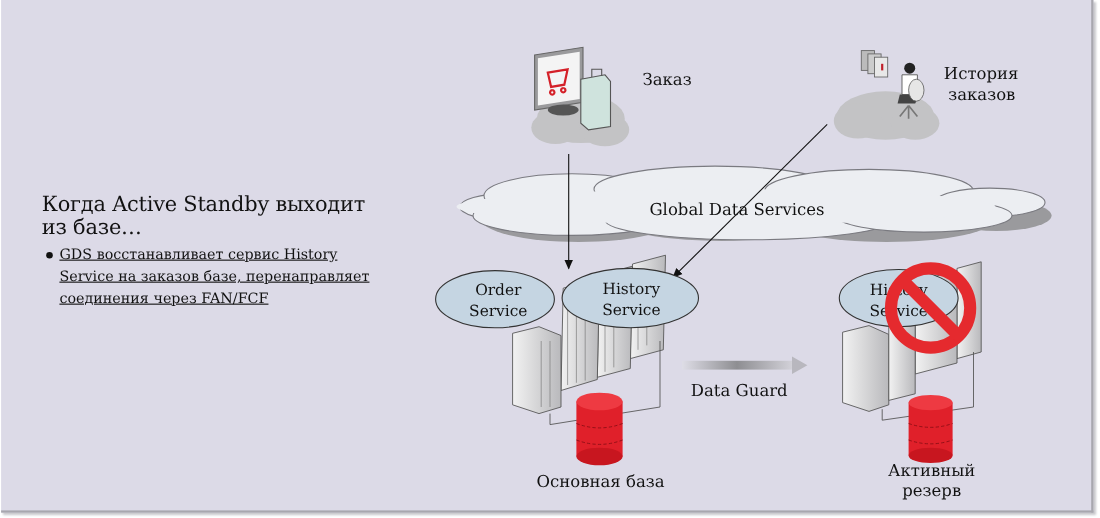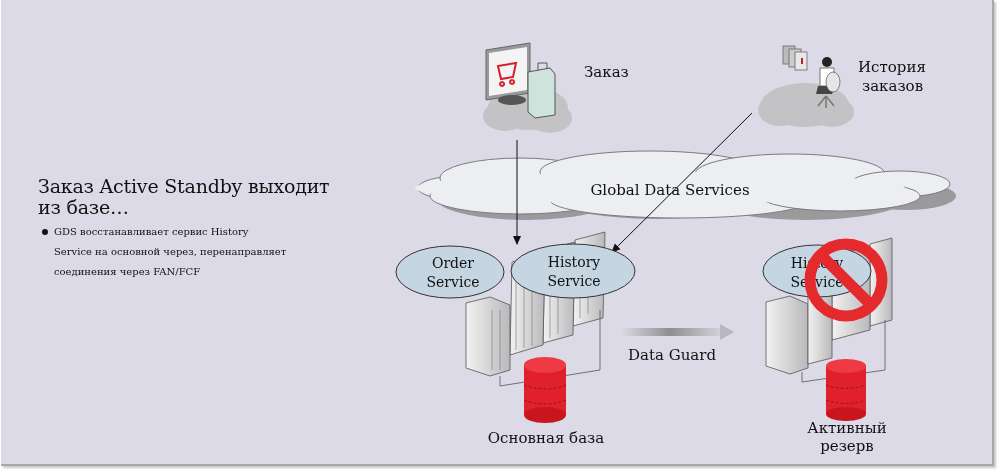--- a/index.html
+++ b/index.html
@@ -1,38 +1,38 @@
 <!DOCTYPE html>
 <html><head>
 <meta charset="utf-8">
 <style>
   html,body{margin:0;padding:0;background:#fff;}
   body{width:1000px;height:471px;position:relative;overflow:hidden;font-family:"DejaVu Serif", serif;}
   .panel{position:absolute;left:1px;top:0;width:991px;height:464px;background:#dcdae7;border-right:2px solid #a8a7ae;border-bottom:2px solid #a8a7ae;box-shadow:2px 2px 2px #c8c8cc;}
   .t{position:absolute;color:#111;white-space:nowrap;}
   .heading{left:38px;top:176px;font-size:19px;line-height:21px;letter-spacing:-0.2px;}
-  .bullet{left:42px;top:222px;font-size:10px;line-height:20px;}
+  .bullet{left:42px;top:222px;font-size:13px;line-height:20px;text-decoration:underline;}
   .bullet .dot{position:absolute;left:0;top:7px;width:6px;height:6px;border-radius:50%;background:#111;}
   .bullet .txt{padding-left:12px;display:block;}
   svg{position:absolute;left:0;top:0;}
   .lbl{font-family:"DejaVu Serif", serif;fill:#111;}
 </style>
 </head>
 <body>
 
 <div class="panel"></div>
 
 <div class="t heading">
-  <div>Заказ Active Standby выходит</div>
+  <div>Когда Active Standby выходит</div>
   <div>из базе…</div>
 </div>
 <div class="t bullet">
   <span class="dot"></span>
   <span class="txt">GDS восстанавливает сервис History</span>
-  <span class="txt">Service на основной через, перенаправляет</span>
+  <span class="txt">Service на заказов базе, перенаправляет</span>
   <span class="txt">соединения через FAN/FCF</span>
 </div>
 
 <svg width="1000" height="471" viewBox="0 0 1000 471">
   <defs>
     <marker id="arr" markerWidth="10" markerHeight="10" refX="8" refY="5" orient="auto">
       <path d="M0,1 L9,5 L0,9 Z" fill="#111"></path>
     </marker>
     <linearGradient id="dg" x1="0" x2="1" y1="0" y2="0">
       <stop offset="0" stop-color="#dedde6"></stop>

